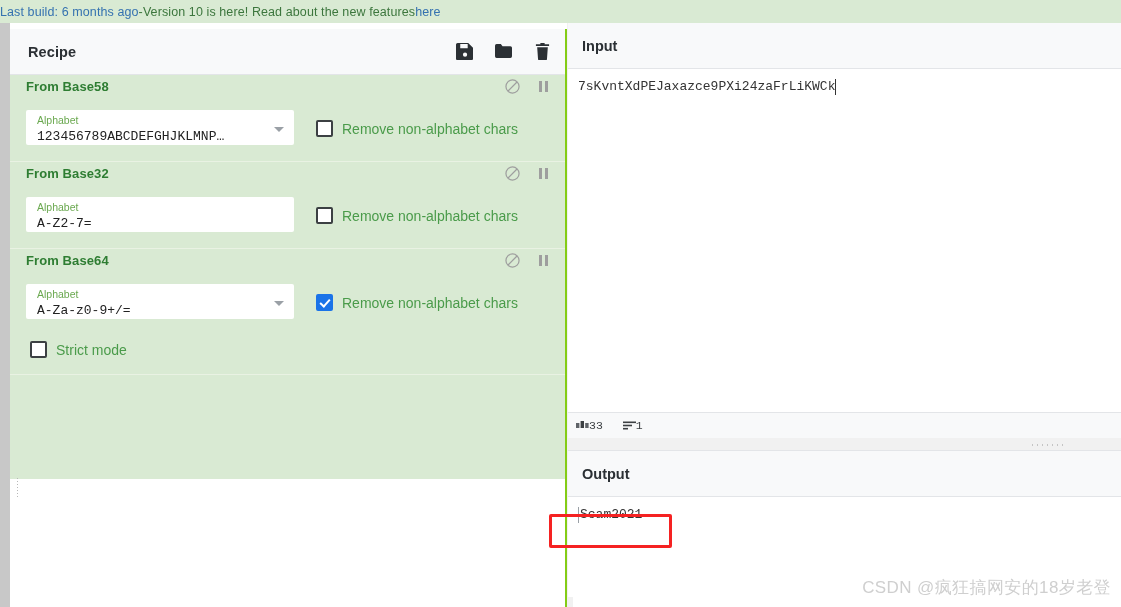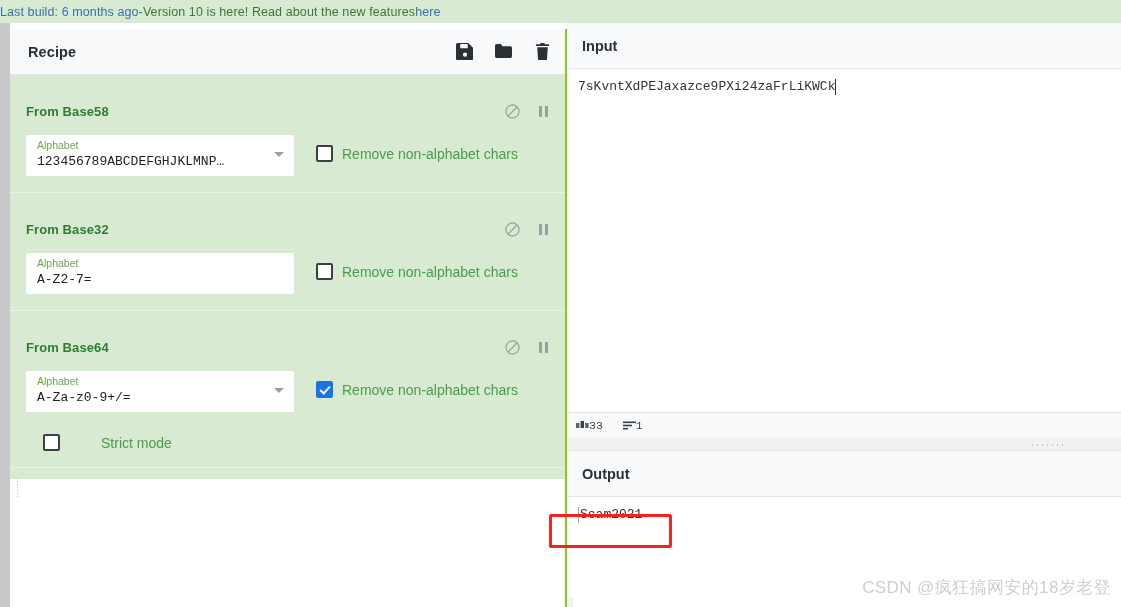--- a/index.html
+++ b/index.html
@@ -74,21 +74,21 @@
 
   .op-list {
     height: 404px;
     background: #d9ead3;
     overflow: hidden;
   }
   .op {
     position: relative;
     background: #d9ead3;
     border-bottom: 1px solid #e9f2e3;
-    padding: 25px 16px 16px 16px;
+    padding: 0 16px 16px 16px;
   }
   .op-title-row {
     display: flex;
     align-items: center;
     height: 22px;
   }
   .op-title {
     font-size: 13px;
     font-weight: bold;
     color: #2e7d32;
@@ -103,21 +103,21 @@
   .op-ctrl svg { display: block; cursor: pointer; }
 
   .op-body {
     display: flex;
     align-items: flex-start;
     margin-top: 13px;
   }
   .field {
     position: relative;
     width: 268px;
-    height: 41px;
+    height: 35px;
     background: #ffffff;
     border: none;
     border-radius: 2px;
     padding: 4px 22px 4px 11px;
   }
   .field-label {
     font-size: 10.5px;
     color: #6aa84f;
     line-height: 13px;
     font-family: "Liberation Sans", sans-serif;
@@ -166,21 +166,21 @@
     border: solid #ffffff;
     border-width: 0 2px 2px 0;
     transform: rotate(42deg);
   }
   .chk-label {
     margin-left: 9px;
     font-size: 14px;
     color: #4a9b4a;
     white-space: nowrap;
   }
-  .chk-wrap.standalone { margin-left: 17px; margin-top: 22px; gap: 32px; }
+  .chk-wrap.standalone { margin-left: 4px; margin-top: 22px; }
 
   .recipe-empty {
     height: 133px;
     background: #ffffff;
   }
   .drag-dots-v {
     position: absolute;
     left: 6px; top: 448px;
     width: 4px; height: 20px;
     background-image: radial-gradient(#b8b8b8 1px, transparent 1px);

